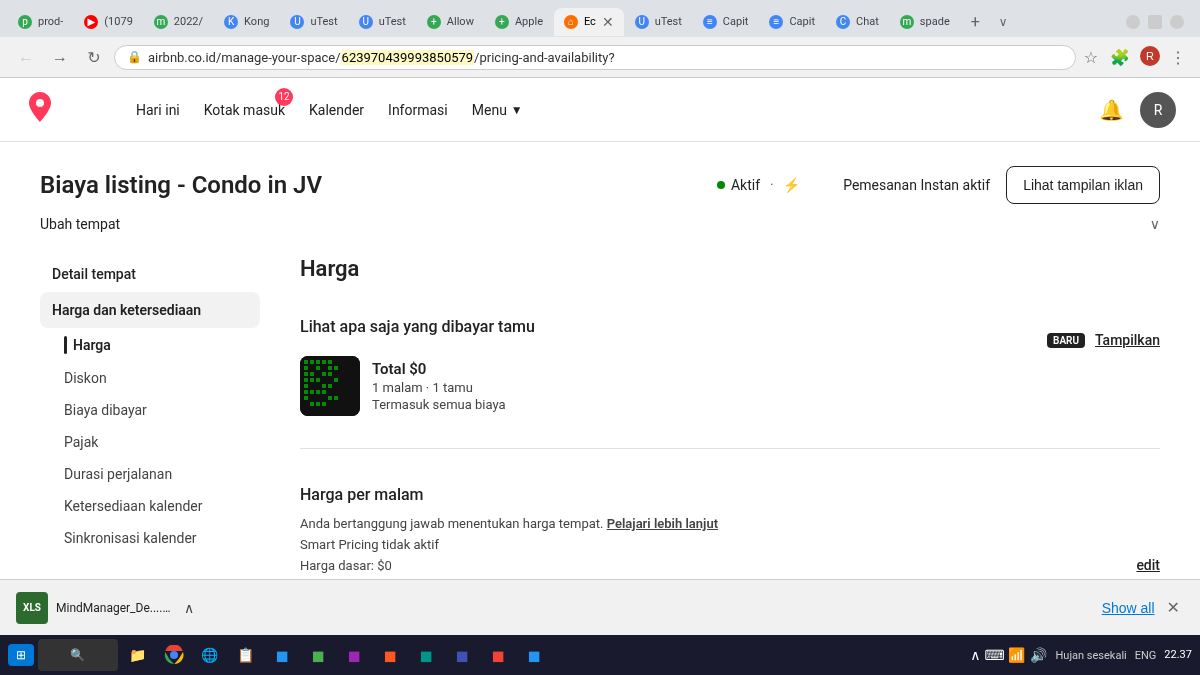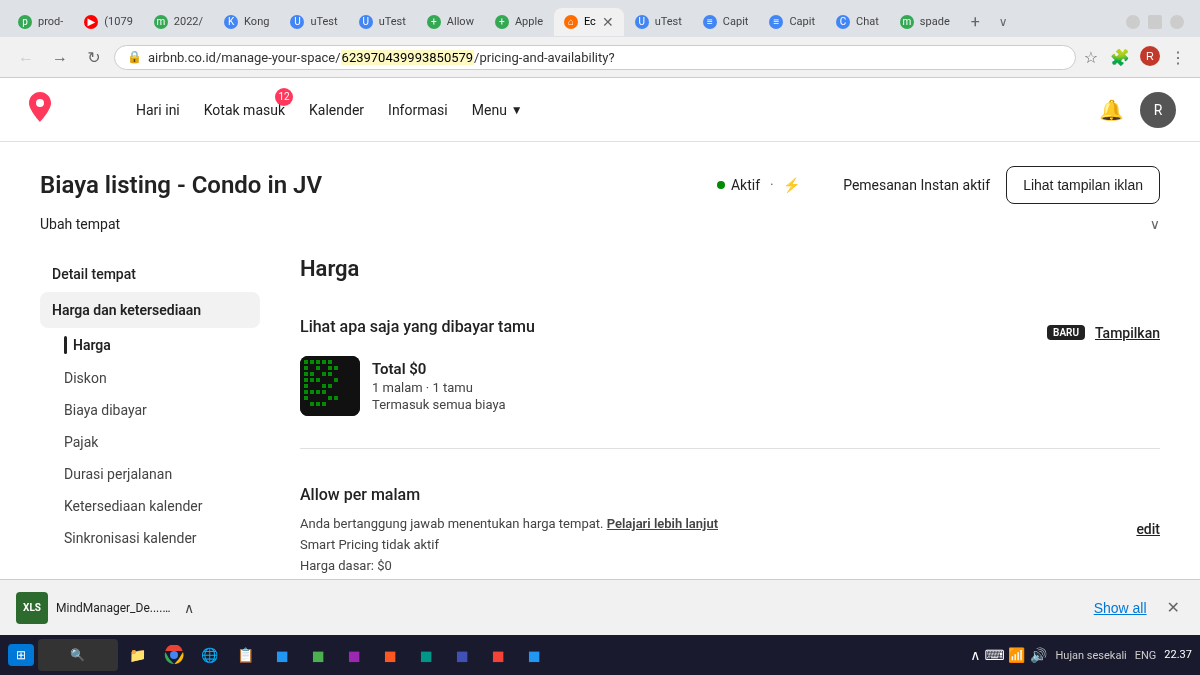--- a/index.html
+++ b/index.html
@@ -67,21 +67,21 @@
     .sidebar-subitem { padding: 8px 12px 8px 24px; font-size: 14px; color: #444; cursor: pointer; border-radius: 8px; display: flex; align-items: center; gap: 6px; }
     .sidebar-subitem.active-sub { font-weight: 600; color: #222; }
     .sidebar-active-bar { width: 3px; height: 18px; background: #222; border-radius: 2px; flex-shrink: 0; }
 
     
     .content-area { flex: 1; }
     .section-title { font-size: 22px; font-weight: 600; color: #222; margin-bottom: 20px; }
     .content-section { margin-bottom: 32px; padding-bottom: 32px; border-bottom: 1px solid #e0e0e0; }
     .content-section:last-child { border-bottom: none; }
     .section-label { font-size: 16px; font-weight: 500; color: #222; margin-bottom: 12px; }
-    .section-row { display: flex; align-items: center; justify-content: space-between; margin-top: 36px; }
+    .section-row { display: flex; align-items: flex-end; justify-content: space-between; margin-top: 36px; }
     .edit-link { color: #222; font-size: 14px; text-decoration: underline; cursor: pointer; font-weight: 500; }
     .badge-new { background: #222; color: white; font-size: 10px; font-weight: 600; padding: 2px 6px; border-radius: 4px; }
     .tampilkan-link { color: #222; font-size: 14px; text-decoration: underline; cursor: pointer; font-weight: 500; }
 
     .price-preview { display: flex; align-items: center; gap: 12px; margin-top: 8px; }
     .price-thumb { width: 60px; height: 60px; background: #1a1a1a; border-radius: 8px; overflow: hidden; display: flex; align-items: center; justify-content: center; }
     .price-info {}
     .price-total { font-size: 15px; font-weight: 600; color: #222; }
     .price-meta { font-size: 13px; color: #444; margin-top: 2px; }
 
@@ -333,21 +333,21 @@
             <div class="price-total">Total $0</div>
             <div class="price-meta">1 malam · 1 tamu</div>
             <div class="price-meta">Termasuk semua biaya</div>
           </div>
         </div>
       </div>
 
       <div class="content-section">
         <div class="section-row">
           <div>
-            <div class="section-label">Allow per malam</div>
+            <div class="section-label">Harga per malam</div>
             <div style="font-size:13px; color:#444; margin-top:4px;">
               <span>Anda bertanggung jawab menentukan harga tempat.</span>
               <span> </span>
               <span style="text-decoration:underline; cursor:pointer; font-weight:600;">Pelajari lebih lanjut</span>
             </div>
             <div class="smart-pricing">Smart Pricing tidak aktif</div>
             <div class="smart-pricing">Harga dasar: $0</div>
           </div>
           <span class="edit-link">edit</span>
         </div>
@@ -362,21 +362,21 @@
     </div>
   </div>
 </div>
 
 <div class="downloads-bar">
   <div class="download-item">
     <div class="download-icon">XLS</div>
     <span class="download-name">MindManager_De....xlsx</span>
     <span class="download-chevron">∧</span>
   </div>
-  <div class="downloads-bar-right" style="margin-left:auto; display:flex; align-items:center; gap:8px;">
+  <div class="downloads-bar-right" style="margin-left:auto; display:flex; align-items:center; ">
     <button class="show-all-btn">Show all</button>
     <button class="downloads-close">✕</button>
   </div>
 </div>
 
 <div class="taskbar">
   <div class="taskbar-start">⊞</div>
   <div class="taskbar-icon" style="background:#333; border-radius:4px; padding:4px 12px; color:#ccc; font-size:12px; min-width:80px;">🔍</div>
   <div class="taskbar-icon">📁</div>
   <div class="taskbar-icon">

